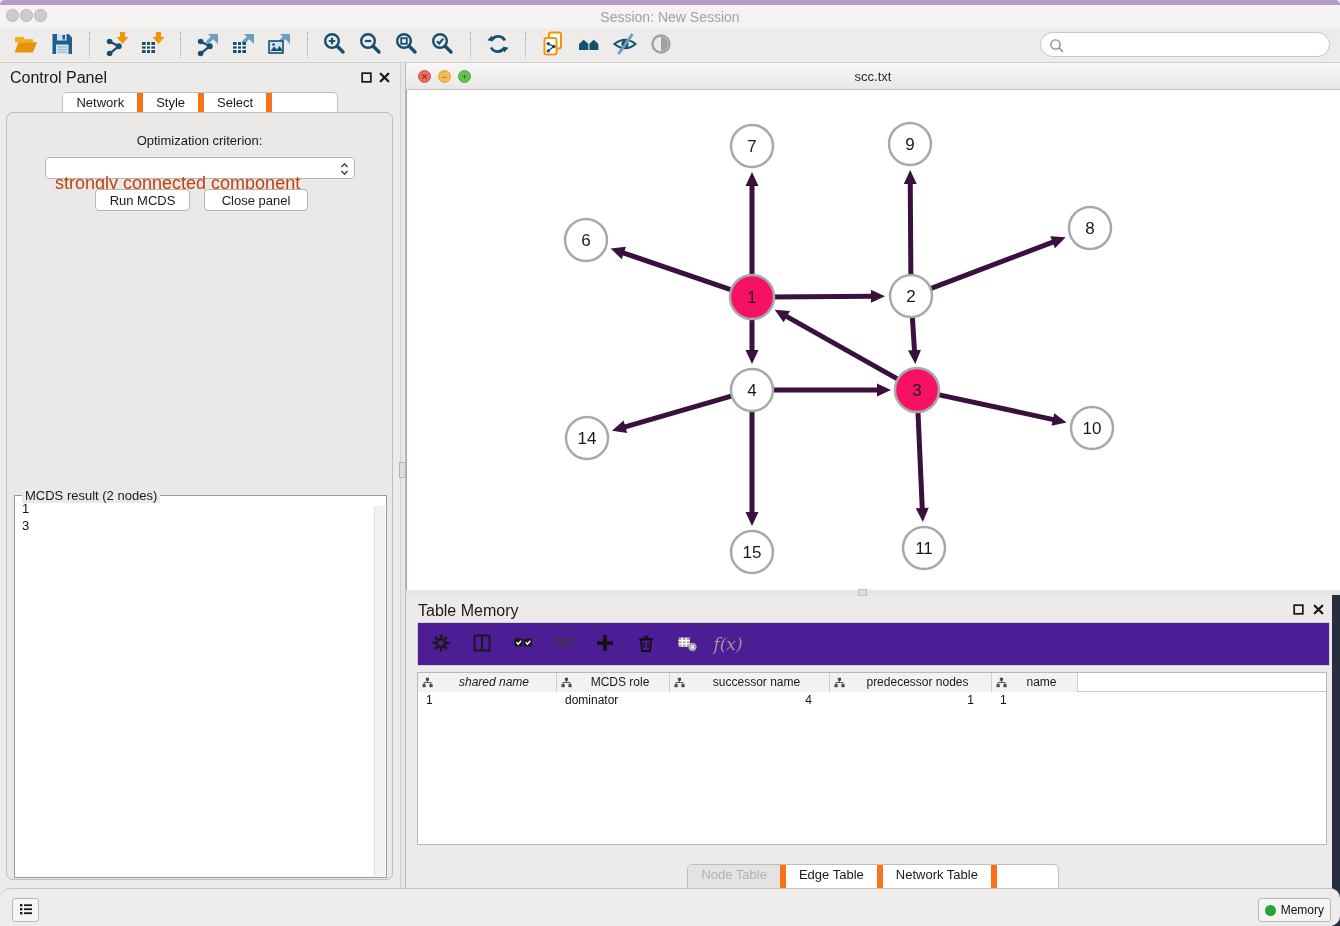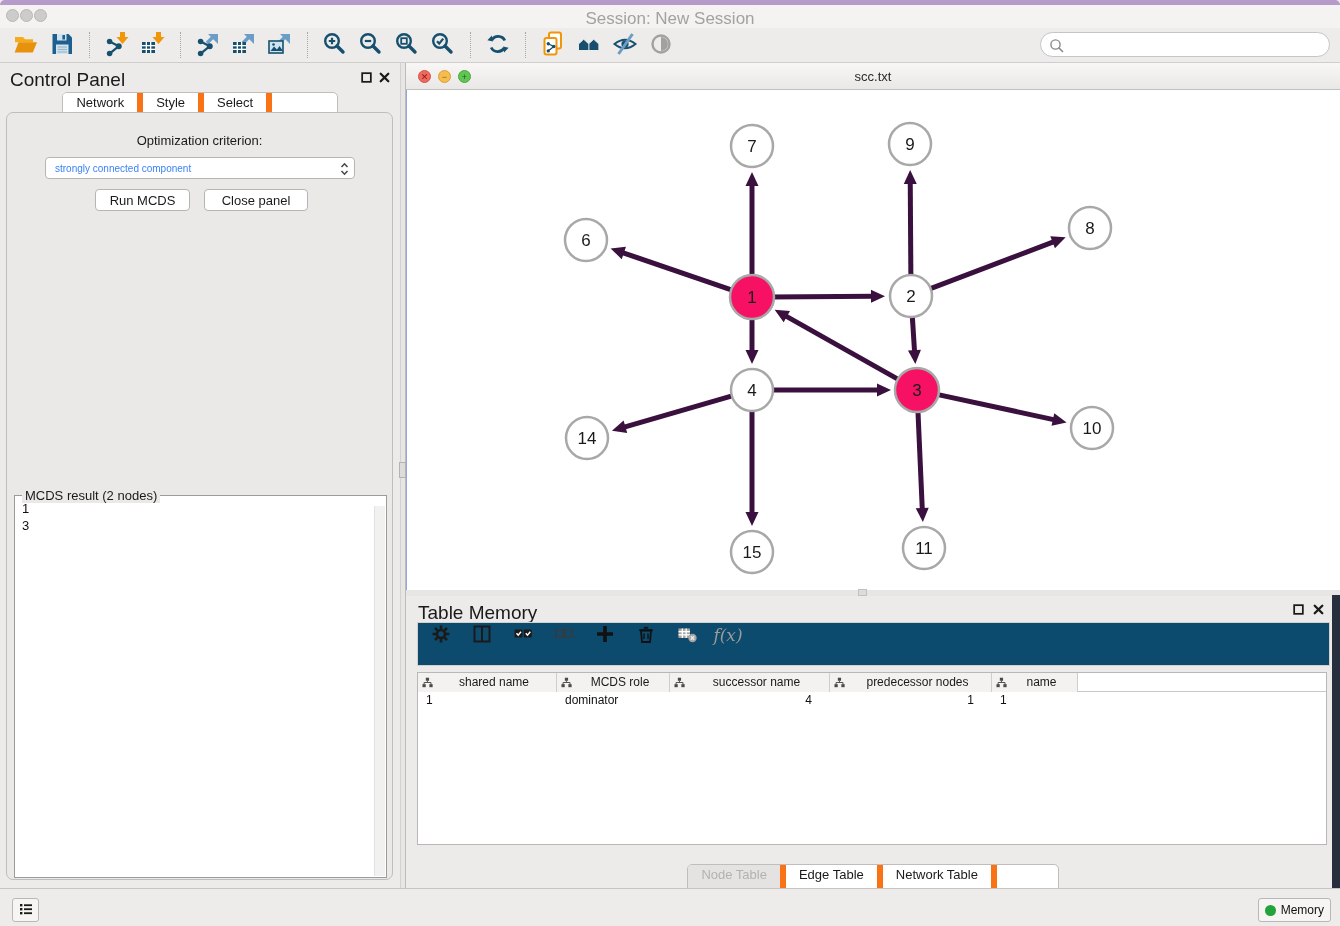--- a/index.html
+++ b/index.html
@@ -2,42 +2,42 @@
 <html><head>
 <meta charset="utf-8">
 <style>
   html,body{margin:0;padding:0;background:#D8D7D5;}
   *{box-sizing:border-box;font-family:"Liberation Sans",sans-serif;}
   .app{position:relative;width:1340px;height:926px;background:#ECEBE9;overflow:hidden;}
   .top-accent{position:absolute;left:0;top:0;width:1340px;height:5px;background:#B59ACA;border-radius:9px 9px 0 0;}
   
   .titlebar{position:absolute;left:0;top:5px;width:1340px;height:23px;background:#F4F3F1;}
   .tl-gray{position:absolute;top:4px;width:13px;height:13px;border-radius:50%;background:#CDCCCB;border:1px solid #B8B7B6;}
-  .win-title{position:absolute;left:0;top:4px;width:100%;text-align:center;font-size:17px;color:#A3A2A0;}
+  .win-title{position:absolute;left:0;top:4px;width:100%;text-align:center;font-size:14px;color:#A3A2A0;}
   
   .main-toolbar{position:absolute;left:0;top:28px;width:1340px;height:35px;background:#EDECEA;border-bottom:1px solid #CFCECC;display:flex;align-items:center;padding-left:8px;}
   .tb-btn{width:36px;height:30px;display:flex;align-items:center;justify-content:center;cursor:pointer;background:none;border:none;padding:0;}
   .tb-btn.disabled{opacity:.9;}
   .tb-sep{width:1px;height:26px;border-left:1px dotted #A9A8A6;margin:0 9px;}
   .searchbox{position:absolute;right:10px;top:4px;width:290px;height:25px;border:1px solid #C6C5C3;border-radius:13px;background:#fff;}
   .searchbox input{position:absolute;left:28px;top:2px;width:250px;height:19px;border:none;outline:none;font-size:13px;background:transparent;}
   .searchbox .mag{position:absolute;left:8px;top:4.5px;}
   
   .control-panel{position:absolute;left:0;top:63px;width:400px;height:825px;background:#ECEBE9;}
-  .panel-head-title{position:absolute;left:10px;top:6px;font-size:19px;color:#1A1A1A;}
+  .panel-head-title{position:absolute;left:10px;top:6px;font-size:16px;color:#1A1A1A;}
   .panel-ico{position:absolute;top:7px;width:14px;height:14px;cursor:pointer;}
   .seg{display:inline-flex;border:1px solid #BFBEBC;border-radius:5px;overflow:hidden;background:#fff;}
   .seg .seg-tab{padding:2px 13px;font-size:13px;color:#1A1A1A;background:#fff;border-right:6px solid #f97316;cursor:pointer;white-space:nowrap;}
   .seg .seg-tab:last-child{border-right:none;margin-top:37px;}
   .seg .seg-tab.active{background:#E4E3E1;color:#B3B2B0;}
   .cp-tabs{position:absolute;left:0;top:29px;width:100%;display:flex;justify-content:center;}
   .cp-group{position:absolute;left:6px;top:49px;width:387px;height:768px;background:#EAE9E7;border:1px solid #BFBEBC;border-radius:7px;}
   .opt-label{position:absolute;left:0;top:20px;width:100%;text-align:center;font-size:13px;color:#1A1A1A;}
   .combo{position:absolute;left:38px;top:44px;width:310px;height:22px;background:#fff;border:1px solid #B6B5B3;border-radius:4px;cursor:pointer;}
-  .combo .val{position:absolute;left:9px;top:5px;font-size:10px;color:#3b82f6;}
+  .combo .val{position:absolute;left:9px;top:15px;font-size:18px;color:#c2410c;}
   .combo .step{position:absolute;right:4px;top:3px;}
   .btn{position:absolute;height:22px;background:#fff;border:1px solid #B6B5B3;border-radius:4px;font-size:13px;color:#1A1A1A;text-align:center;line-height:20px;cursor:pointer;}
   .result-group{position:absolute;left:7px;top:382px;width:373px;height:383px;border:1px solid #9C9B99;background:#fff;}
   .result-legend{position:absolute;left:7px;top:-8px;background:#EAE9E7;padding:0 3px;font-size:13px;color:#1A1A1A;}
   .result-lines{position:absolute;left:2px;top:4px;right:14px;bottom:2px;font-size:13px;line-height:17px;color:#111;padding-left:5px;overflow:hidden;}
   .result-scroll{position:absolute;right:1px;top:10px;bottom:1px;width:11px;background:#F1F1F0;border-left:1px solid #E2E2E1;}
   
   .divider-v{position:absolute;left:400px;top:63px;width:6px;height:825px;background:#E7E6E4;border-left:1px solid #D2D1CF;border-right:1px solid #BDBCBA;}
   .grip-v{position:absolute;left:399px;top:462px;width:7px;height:16px;background:#DDDCDA;border:1px solid #B5B4B2;cursor:col-resize;}
   .divider-h{position:absolute;left:406px;top:590px;width:934px;height:6px;background:#E7E6E4;}
@@ -46,36 +46,36 @@
   .net-window{position:absolute;left:406px;top:63px;width:934px;height:527px;}
   .net-titlebar{position:absolute;left:0;top:0;width:100%;height:27px;background:linear-gradient(#F8F7F5,#E9E8E6);border-bottom:1px solid #C2C1BF;}
   .tl{position:absolute;top:7px;width:13px;height:13px;border-radius:50%;font-size:9px;line-height:12px;text-align:center;cursor:pointer;}
   .tl.red{background:#ED6A5F;border:1px solid #D5524A;color:#8E1A12;}
   .tl.yellow{background:#F4BD50;border:1px solid #DE9E34;color:#9A6003;}
   .tl.green{background:#61C555;border:1px solid #4AA73C;color:#1C6511;}
   .net-title{position:absolute;left:0;top:6px;width:100%;text-align:center;font-size:13px;color:#2A2A2A;}
   .net-canvas{position:absolute;left:0;top:27px;width:100%;height:500px;background:#fff;border-left:1px solid #8FA9D8;}
   
   .table-panel{position:absolute;left:406px;top:596px;width:934px;height:292px;background:#ECEBE9;}
-  .tp-toolbar{position:absolute;left:11px;top:26px;right:10px;height:44px;background:#0c4a6e;border:1px solid #D2D1CF;display:flex;align-items:flex-start;gap:17px;padding-left:11px;}
+  .tp-toolbar{position:absolute;left:11px;top:26px;right:10px;height:44px;background:#4c1d95;border:1px solid #D2D1CF;display:flex;align-items:center;gap:17px;padding-left:11px;}
   .tp-btn{width:24px;height:24px;display:flex;align-items:center;justify-content:center;cursor:pointer;background:none;border:none;padding:0;}
   .fx{font-family:"DejaVu Serif",serif;font-style:italic;font-size:17px;color:#9C9B99;}
   .tbl{position:absolute;left:11px;top:76px;right:13px;height:173px;background:#fff;border:1px solid #B9B8B6;overflow:hidden;}
   .tbl-head{position:relative;height:19px;border-bottom:1px solid #C9C8C6;background:#fff;white-space:nowrap;font-size:0;}
   .th{position:relative;display:inline-block;height:19px;background:#F3F2F0;border-right:1px solid #CFCECC;vertical-align:top;}
   .th .lbl{position:absolute;left:14px;right:0;top:2px;text-align:center;font-size:12px;color:#1A1A1A;}
   .th .hier{position:absolute;left:4px;top:4px;}
   .tr{height:16px;white-space:nowrap;font-size:0;}
   .td{display:inline-block;height:16px;font-size:12px;color:#111;vertical-align:top;padding-top:1px;}
   .td.left{padding-left:8px;text-align:left;}
   .td.right{padding-right:18px;text-align:right;}
   .tp-tabs{position:absolute;left:0;top:268px;width:100%;display:flex;justify-content:center;}
   .dark-strip{position:absolute;left:1332px;top:595px;width:8px;height:331px;background:#272E3E;}
   
-  .statusbar{position:absolute;left:0;top:888px;width:1340px;height:38px;background:#EDECEA;border-top:1px solid #C6C5C3;}
+  .statusbar{position:absolute;left:0;top:888px;width:1340px;height:38px;background:#EDECEA;border-top:1px solid #C6C5C3;border-radius:10px;}
   .sb-btn{position:absolute;top:9px;height:24px;background:#F6F5F3;border:1px solid #B9B8B6;border-radius:3px;display:flex;align-items:center;justify-content:center;cursor:pointer;}
   .mem-dot{width:11px;height:11px;border-radius:50%;background:#23A33B;margin-right:5px;}
   .mem-lbl{font-size:12px;color:#111;}
 </style>
 </head>
 <body>
 
 <div class="app">
   <div class="top-accent"></div>
 
@@ -434,21 +434,21 @@
               <circle cx="15.5" cy="14" r="4.2" fill="#A7A6A4"></circle>
               <path d="M13.8 12.3 l3.4 3.4 M17.2 12.3 l-3.4 3.4" stroke="#ECEBE9" stroke-width="1.4"></path>
             </svg></span>
         </button>
         <button class="tp-btn">
           <span class="fx">f(x)</span>
         </button>
       </div>
 
     <div class="tbl">
-      <div class="tbl-head" id="tbl-head"><div class="th" style="width: 139px;"><span class="hier"><svg width="11" height="11" viewBox="0 0 11.5 11">
+      <div class="tbl-head" id="tbl-head"><div class="th" style="width: 139px; font-style: italic;"><span class="hier"><svg width="11" height="11" viewBox="0 0 11.5 11">
                 <g fill="#4A4A4A">
                   <rect x="4" y="0.5" width="3.4" height="3.2"></rect>
                   <rect x="0.5" y="7.2" width="3.4" height="3.2"></rect>
                   <rect x="7.7" y="7.2" width="3.4" height="3.2"></rect>
                 </g>
                 <path d="M5.7 3.7 v1.8 M2.2 7.2 v-1.7 h7.2 v1.7" fill="none" stroke="#4A4A4A" stroke-width="1"></path>
               </svg></span><span class="lbl">shared name</span></div><div class="th" style="width: 113px;"><span class="hier"><svg width="11" height="11" viewBox="0 0 11.5 11">
                 <g fill="#4A4A4A">
                   <rect x="4" y="0.5" width="3.4" height="3.2"></rect>
                   <rect x="0.5" y="7.2" width="3.4" height="3.2"></rect>

